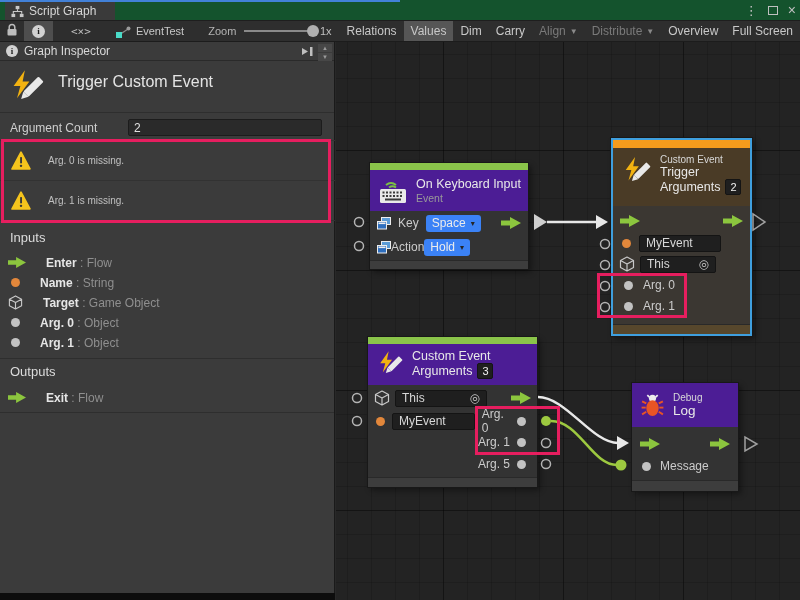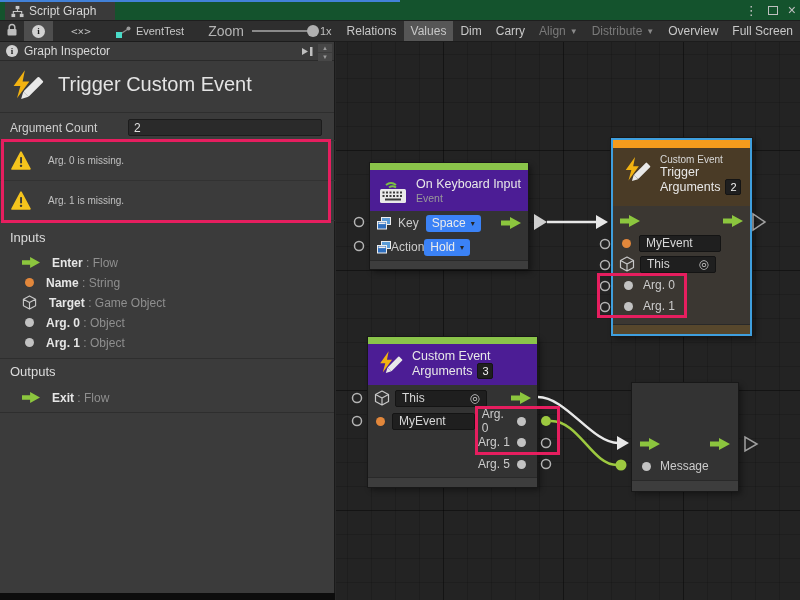--- a/index.html
+++ b/index.html
@@ -24,53 +24,53 @@
   .tb-btn { height:20px; display:flex; align-items:center; padding:0 7px; cursor:default; white-space:nowrap; }
   .tb-btn.pressed { background:#565656; }
   .tb-btn.disabled { color:#7A7A7A; }
   .tb-caret { font-size:8px; margin-left:4px; color:#8A8A8A; }
   .lock-wrap { padding:0 6px; }
   .info-btn { background:#4E4E4E; padding:0 8px; height:20px; display:flex; align-items:center; }
   .info-circle { width:13px; height:13px; border-radius:50%; background:#D2D2D2; color:#1E1E1E;
     font-size:9px; font-weight:bold; display:flex; align-items:center; justify-content:center; font-family:"Liberation Serif",serif; }
   .code-glyph { font-family:"DejaVu Sans Mono",monospace; font-size:11px; color:#BFBFBF; padding:0 18px; }
   .graphname { display:flex; align-items:center; gap:5px; font-size:11px; padding:0 6px; }
-  .zoom-label { font-size:14px; color:#B4B4B4; margin-left:18px; }
+  .zoom-label { font-size:11px; color:#B4B4B4; margin-left:18px; }
   .zoom-track { position:relative; width:88px; height:2px; background:#8A8A8A; margin:0 6px 0 8px; }
   .zoom-handle { position:absolute; right:-5px; top:-5px; width:12px; height:12px; border-radius:50%; background:#AFAFAF; }
   .zoom-value { font-size:11px; color:#C0C0C0; margin-right:8px; }
 
   
   .inspector { position:absolute; left:0; top:42px; width:335px; height:551px; background:#3B3B3B; border-right:1px solid #1A1A1A; }
   .insp-strip { position:absolute; left:0; top:593px; width:335px; height:7px; background:#0D0D0D; }
   .insp-header { position:absolute; left:0; top:0; width:100%; height:19px; background:#3B3B3B;
     border-bottom:1px solid #2A2A2A; display:flex; align-items:center; gap:6px; padding-left:6px;
     color:#D8D8D8; font-size:12px; }
   .insp-header .info-circle { width:12px; height:12px; }
   .dock-icon { position:absolute; right:20px; top:3px; }
   .scrollbtns { position:absolute; right:2px; top:2px; display:flex; flex-direction:column; gap:1px; }
   .scrollbtn { width:14px; height:8px; background:#474747; color:#9A9A9A; font-size:6px; line-height:8px; text-align:center; }
 
   .insp-title-row { position:absolute; left:8px; top:26px; display:flex; align-items:flex-start; gap:14px; }
-  .insp-title { color:#E4E4E4; font-size:20px; margin-top:5px; }
+  .insp-title { color:#E4E4E4; font-size:16px; margin-top:5px; }
   .insp-div1 { position:absolute; left:0; top:70px; width:100%; border-top:1px solid #2E2E2E; }
 
   .count-row { position:absolute; left:10px; top:77px; width:315px; display:flex; align-items:center; }
   .count-label { color:#CFCFCF; font-size:12px; width:118px; }
   .count-input { width:194px; height:17px; background:#2A2A2A; border:1px solid #1C1C1C; border-radius:2px;
     color:#E0E0E0; font-size:12px; padding:0 5px; outline:none; }
 
   .warn-block { position:absolute; left:0; top:98px; width:335px; }
   .warn-row { height:40px; border-top:1px solid #323232; display:flex; align-items:center; gap:16px; padding-left:10px; }
   .warn-text { color:#C0C0C0; font-size:10px; }
   .warn-div-bottom { border-top:1px solid #323232; }
 
   .ports { position:absolute; left:0; width:335px; }
   .ports-heading { color:#DCDCDC; font-size:13px; padding-left:10px; }
-  .port-item { display:flex; align-items:center; gap:12px; padding-left:8px; height:20px;margin-left:14px; }
+  .port-item { display:flex; align-items:center; gap:20px; padding-left:8px; height:20px; }
   .port-name { color:#E6E6E6; font-size:12px; font-weight:bold; }
   .port-type { color:#8F8F8F; font-size:12px; }
   .dot { width:9px; height:9px; border-radius:50%; display:inline-block; flex:0 0 auto; }
   .dot-orange { background:#E2873B; }
   .dot-gray { background:#C2C2C2; }
   .insp-div2 { position:absolute; left:0; top:316px; width:100%; border-top:1px solid #2E2E2E; }
   .insp-div3 { position:absolute; left:0; top:370px; width:100%; border-top:1px solid #2E2E2E; }
 
   
   .canvas { position:absolute; left:336px; top:42px; width:464px; height:558px; background:#232323;
@@ -444,20 +444,39 @@
       <span class="dot dot-gray"></span>
     </div>
     <div class="row" style="left:8px; top:118px; width:150px; height:18px; gap:7px;">
       <span class="rowlabel" style="margin-left:auto;">Arg. 5</span>
       <span class="dot dot-gray"></span>
     </div>
     <div class="node-footer"></div>
   </div>
 
   <div class="node" id="node-debug">
+    <div class="node-header">
+      <svg width="25" height="26" viewBox="0 0 24 25">
+        <path d="M7 3 l2 2 M17 3 l-2 2" stroke="#EDEDED" stroke-width="1.6"></path>
+        <circle cx="12" cy="6" r="3.4" fill="#EDEDED"></circle>
+        <g stroke="#E85425" stroke-width="1.8">
+          <path d="M6 11 L2 9"></path>
+            <path d="M5.5 15 H1.5"></path>
+            <path d="M6 19 L2 21.5"></path>
+          <path d="M18 11 L22 9"></path>
+            <path d="M18.5 15 H22.5"></path>
+            <path d="M18 19 L22 21.5"></path>
+        </g>
+        <ellipse cx="12" cy="15.5" rx="6" ry="7.5" fill="#E85425"></ellipse>
+      </svg>
+      <span class="titlecol">
+        <span class="n-kicker">Debug</span>
+        <span class="n-title" style="font-size:13.5px;">Log</span>
+      </span>
+    </div>
     <div class="row" style="left:8px; top:51px; width:90px; height:20px;">
       <svg width="20" height="12" viewBox="0 0 20 12">
           <path d="M0 3.5 h9 V0 l11 6 -11 6 V8.5 H0 z" fill="#8CC63E"></path>
         </svg>
       <svg width="20" height="12" viewBox="0 0 20 12" style="margin-left:auto;">
           <path d="M0 3.5 h9 V0 l11 6 -11 6 V8.5 H0 z" fill="#8CC63E"></path>
         </svg>
     </div>
     <div class="row" style="left:10px; top:74px; height:18px; gap:9px;">
       <span class="dot dot-gray"></span>

